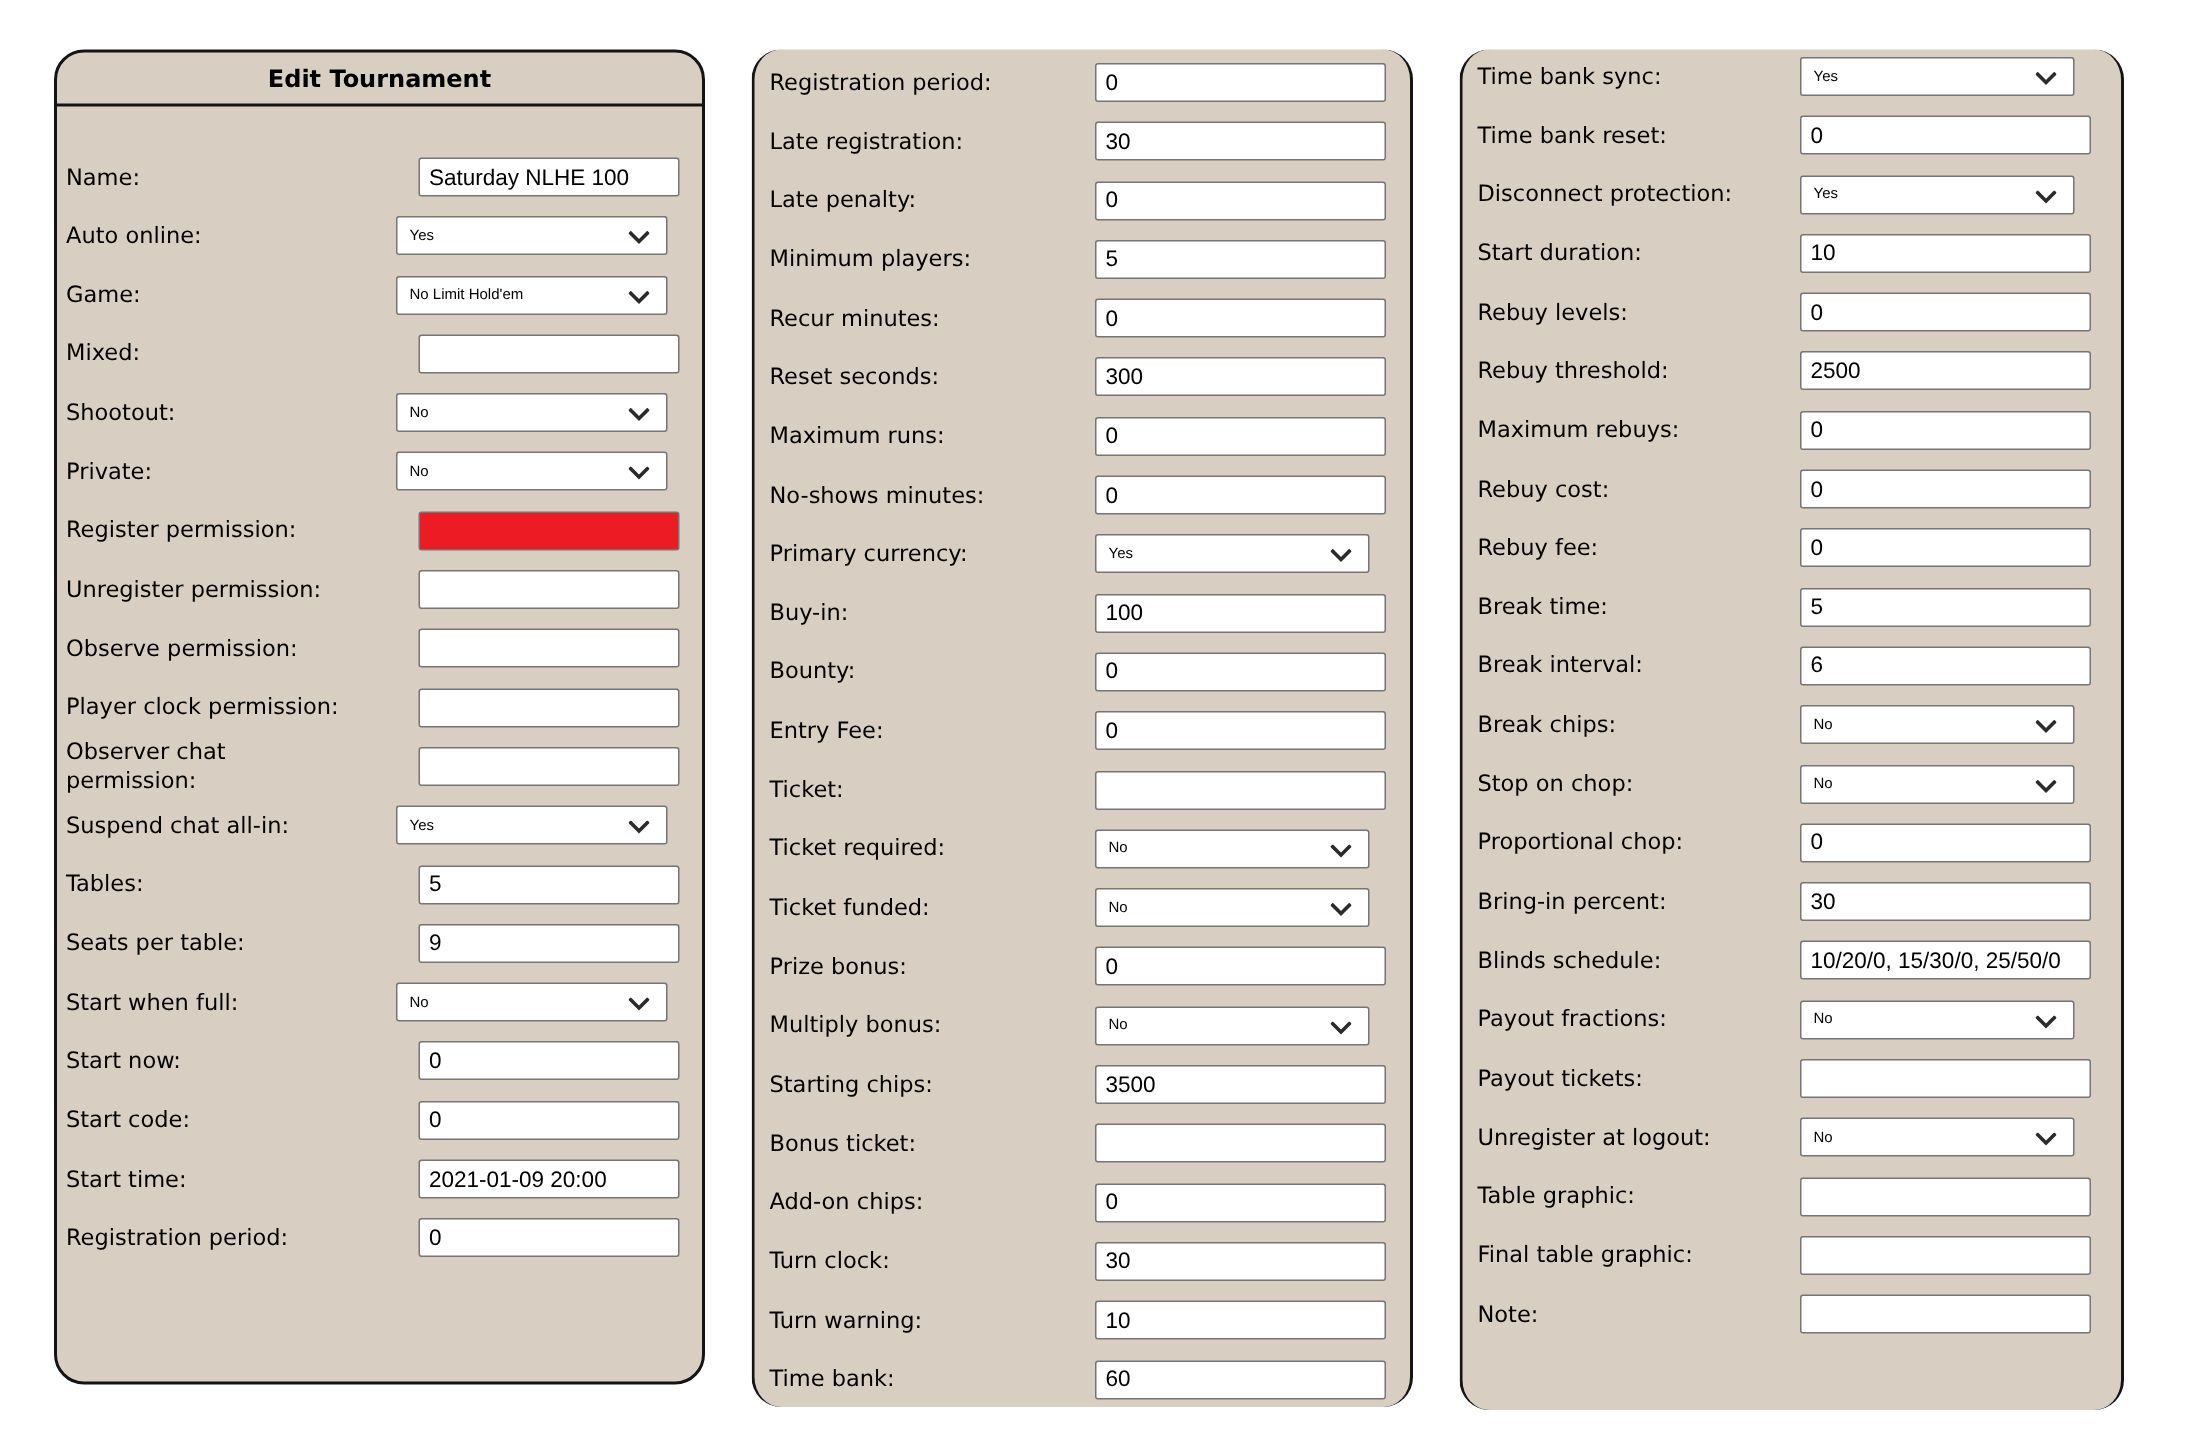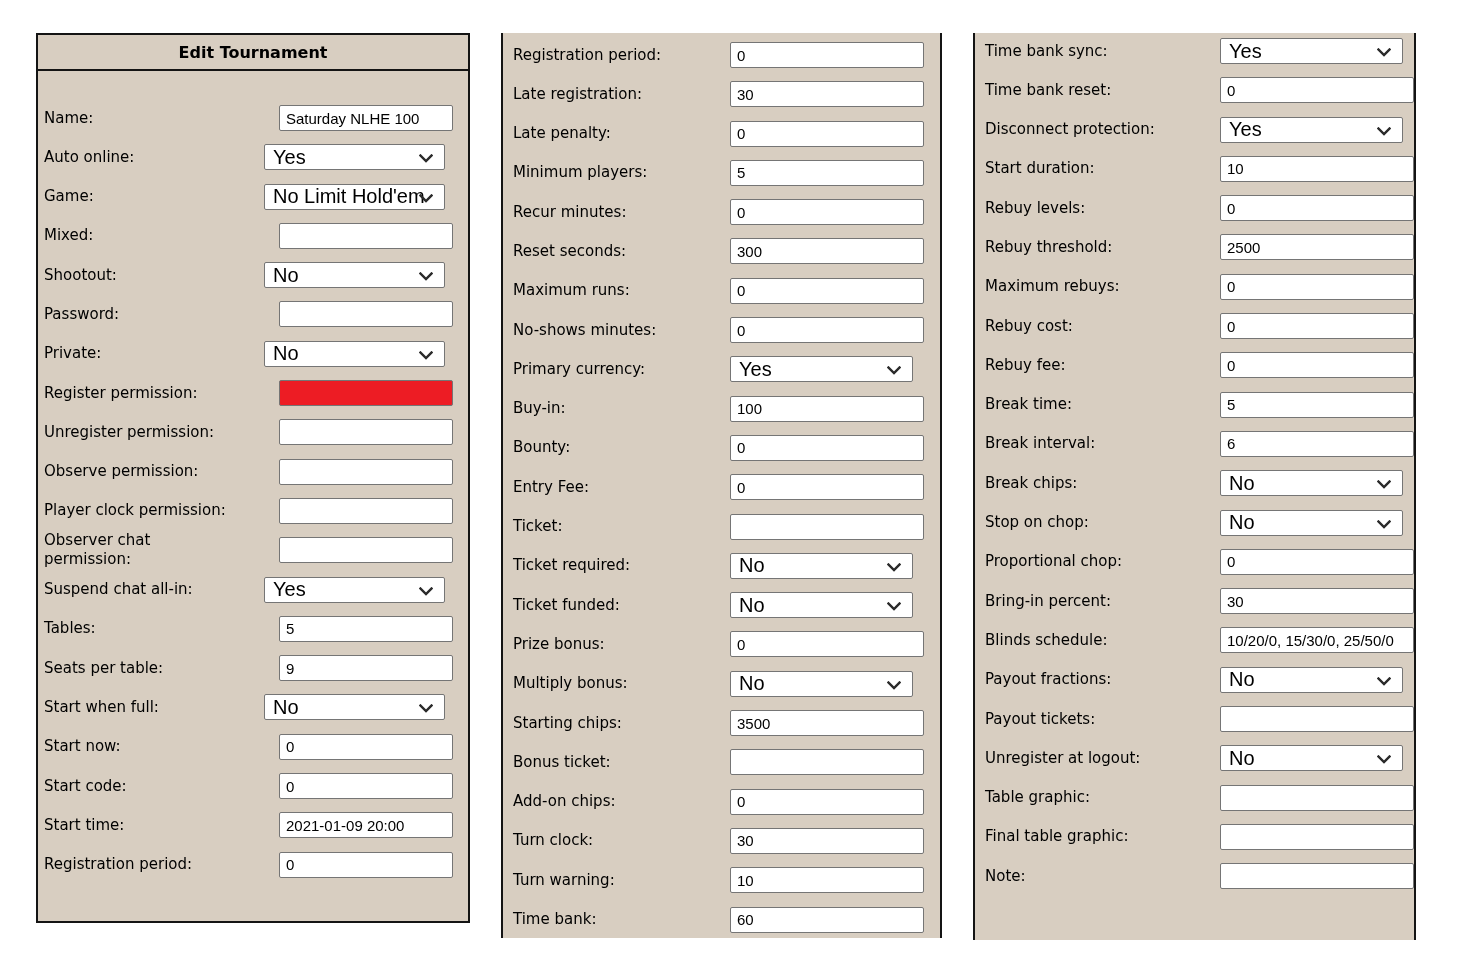--- a/index.html
+++ b/index.html
@@ -6,52 +6,52 @@
     --panel-background:#d8cec1;
     --alert-field:#ed1c24;
     --line:#141414;
     --input-border:#757575;
   }
   html,body{margin:0;padding:0;}
   body{
     width:1463px;height:963px;position:relative;background:#ffffff;
     font-family:"DejaVu Sans",sans-serif;overflow:hidden;
   }
-  .panel{position:absolute;background:var(--panel-background);box-sizing:border-box;}
+  .panel{position:absolute;background:var(--panel-background);box-sizing:border-box;border-radius:20px;}
   #col1{left:36px;top:33px;width:434px;height:890px;border:2px solid var(--line);}
   #col2{left:501px;top:33px;width:441px;height:905px;border-left:2px solid var(--line);border-right:2px solid var(--line);}
   #col3{left:973px;top:33px;width:443px;height:907px;border-left:2px solid var(--line);border-right:2px solid var(--line);}
   .panel-header{
     height:34px;border-bottom:2px solid var(--line);
     display:flex;align-items:center;justify-content:center;
     font-weight:bold;font-size:16px;color:#000;
   }
   .fields{display:flex;flex-direction:column;row-gap:13.3px;}
   #col1 .fields{padding:34px 15px 0 6px;}
   #col2 .fields{padding:9px 16px 0 10px;}
-  #col3 .fields{padding:5px 0 0 10px;}
+  #col3 .fields{padding:5px 20px 0 10px;}
   .row{display:flex;align-items:center;height:26px;flex:none;}
   .lbl{
     flex:1;font-size:15px;line-height:19px;color:#000;
     white-space:pre-line;padding-right:4px;
   }
   .txt{
     box-sizing:border-box;height:26px;flex:none;
     border:1px solid var(--input-border);border-radius:2px;background:#fff;
     font-family:"Liberation Sans",sans-serif;font-size:15px;color:#000;
     padding:0 6px;outline:none;
   }
   #col1 .txt{width:174px;}
   #col2 .txt,#col3 .txt{width:194px;}
   .txt.alert{background:var(--alert-field);}
   .sel{
     box-sizing:border-box;position:relative;height:26px;flex:none;
     border:1px solid var(--input-border);border-radius:2px;background:#fff;
     display:flex;align-items:center;padding:0 26px 0 8px;
-    font-family:"Liberation Sans",sans-serif;font-size:20px;color:#000;
+    font-family:"Liberation Sans",sans-serif;font-size:10px;color:#000;
     cursor:default;overflow:hidden;white-space:nowrap;
   }
   #col1 .sel{width:181px;margin-right:8px;}
   #col2 .sel,#col3 .sel{width:183px;margin-right:11px;}
   .sel svg{position:absolute;right:11px;top:9px;}
 </style>
 </head>
 <body>
 
 <div class="panel" id="col1">
@@ -96,25 +96,20 @@
     <label class="lbl">Shootout:</label>
 
     <div class="sel">
       <span class="sel-value">No</span>
       <svg width="14" height="9" viewBox="0 0 14 9">
         <polyline points="1.5,1.5 7,7 12.5,1.5" fill="none" stroke="#2b2b2b" stroke-width="2.4" stroke-linecap="square"></polyline>
       </svg>
     </div>
   </div>
 
-  <div class="row">
-    <label class="lbl">Password:</label>
-    <input class="txt" type="text" value="" style="">
-
-  </div>
 
   <div class="row">
     <label class="lbl">Private:</label>
 
     <div class="sel">
       <span class="sel-value">No</span>
       <svg width="14" height="9" viewBox="0 0 14 9">
         <polyline points="1.5,1.5 7,7 12.5,1.5" fill="none" stroke="#2b2b2b" stroke-width="2.4" stroke-linecap="square"></polyline>
       </svg>
     </div>

